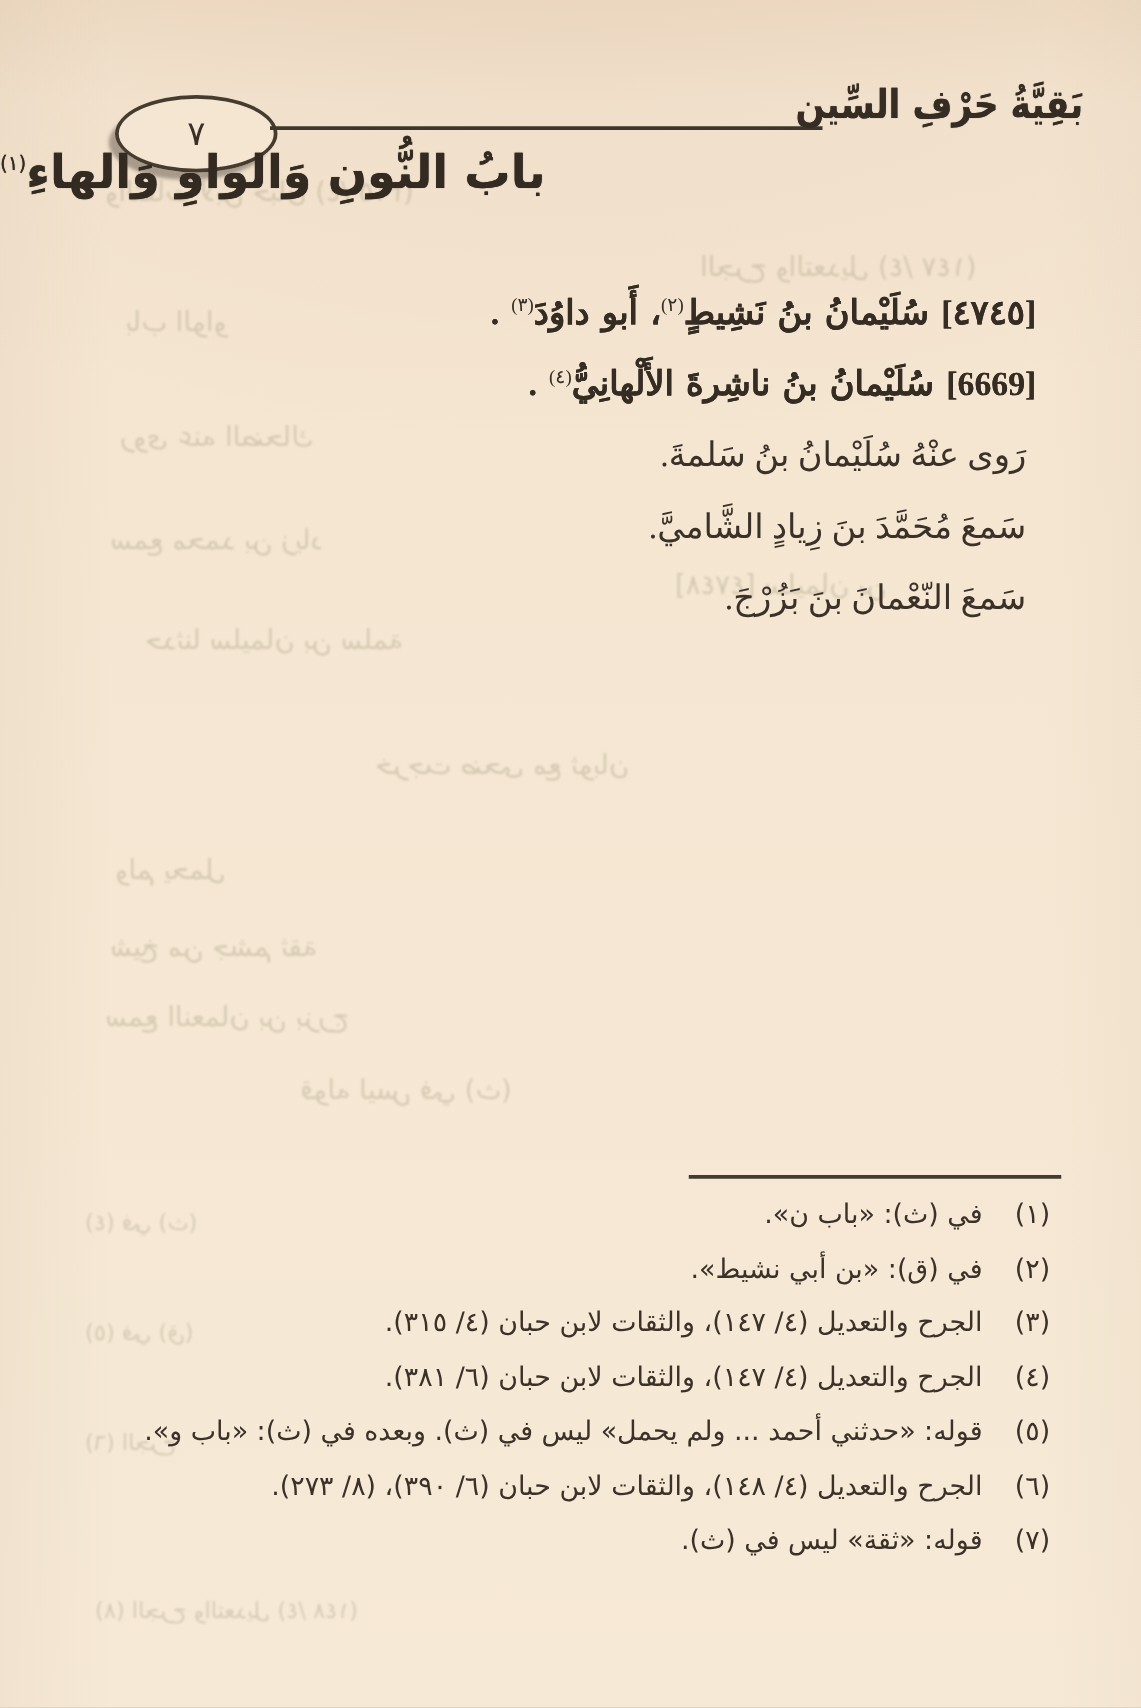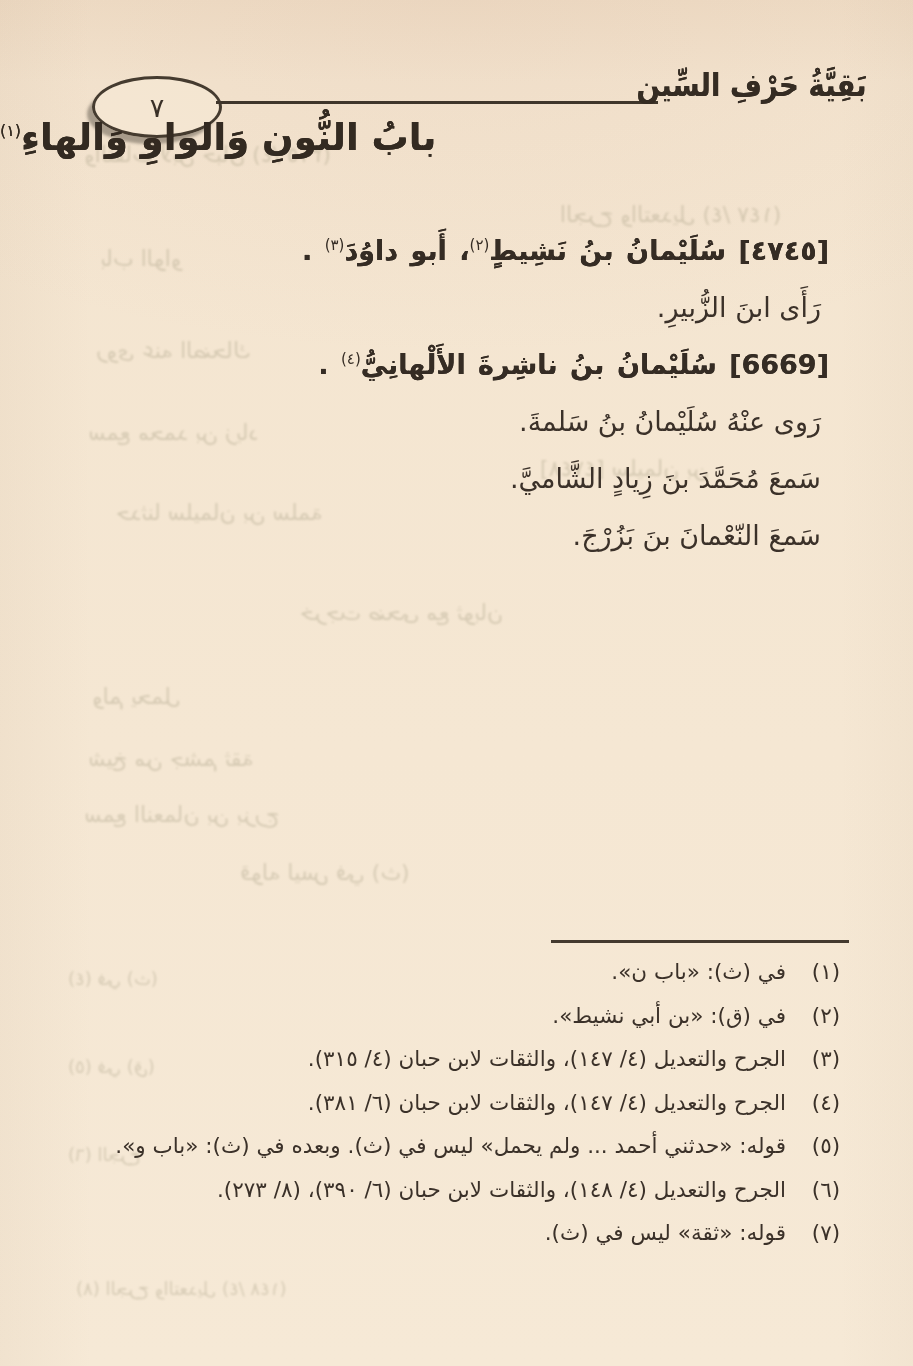--- a/index.html
+++ b/index.html
@@ -40,21 +40,21 @@
   
   .chapter-title{
     position:absolute;top:116px;left:0;right:0;
     text-align:left;font-size:37px;font-weight:bold;color:#332a21;
     text-shadow:0 0 .6px #332a21;
   }
   .chapter-title sup{font-size:16px;font-weight:normal;vertical-align:14px;}
   
   .body-text{
     position:absolute;top:222px;right:62px;left:66px;
-    font-size:27px;line-height:57px;color:#3b3129;
+    font-size:27px;line-height:57px;color:#3b3129;font-family:Liberation Serif, serif;
   }
   .body-text p{margin:0;padding:0;}
   .entry-heading{font-weight:bold;color:#352c24;text-indent:22px;word-spacing:3px;text-shadow:0 0 .4px #352c24;}
   .sub-line{text-indent:30px;}
   .para-line{text-align:justify;text-indent:2px;}
   .body-text sup{font-size:15px;font-weight:normal;vertical-align:10px;line-height:0;text-shadow:none;}
   
   .footnote-rule{position:absolute;top:940px;right:64px;width:298px;height:2.5px;background:#443a2f;}
   .footnotes{
     position:absolute;top:950px;right:62px;left:40px;
@@ -97,21 +97,20 @@
   <div class="page-number-oval">
     <span>٧</span>
   </div>
   <div class="header-rule"></div>
   <div class="running-head">بَقِيَّةُ حَرْفِ السِّين</div>
 
   <div class="chapter-title"><span>بابُ النُّونِ وَالواوِ وَالهاءِ</span><sup>(١)</sup></div>
 
   <div class="body-text">
     <p class="entry-heading"><span>[٤٧٤٥] سُلَيْمانُ بنُ نَشِيطٍ</span><sup>(٢)</sup><span>، أَبو داوُدَ</span><sup>(٣)</sup><span> .</span></p>
-    <p class="sub-line"><span>رَأَى ابنَ الزُّبيرِ.</span></p>
     <p class="entry-heading"><span>[6669] سُلَيْمانُ بنُ ناشِرةَ الأَلْهانِيُّ</span><sup>(٤)</sup><span> .</span></p>
     <p class="sub-line"><span>رَوى عنْهُ سُلَيْمانُ بنُ سَلمةَ.</span></p>
     <p class="sub-line"><span>سَمعَ مُحَمَّدَ بنَ زِيادٍ الشَّاميَّ.</span></p>
     <p class="sub-line"><span>سَمعَ النّعْمانَ بنَ بَزُرْجَ.</span></p>
   </div>
 
   <div class="footnote-rule"></div>
   <div class="footnotes">
     <div class="footnote-item">
         <span class="footnote-number">(١)</span>

